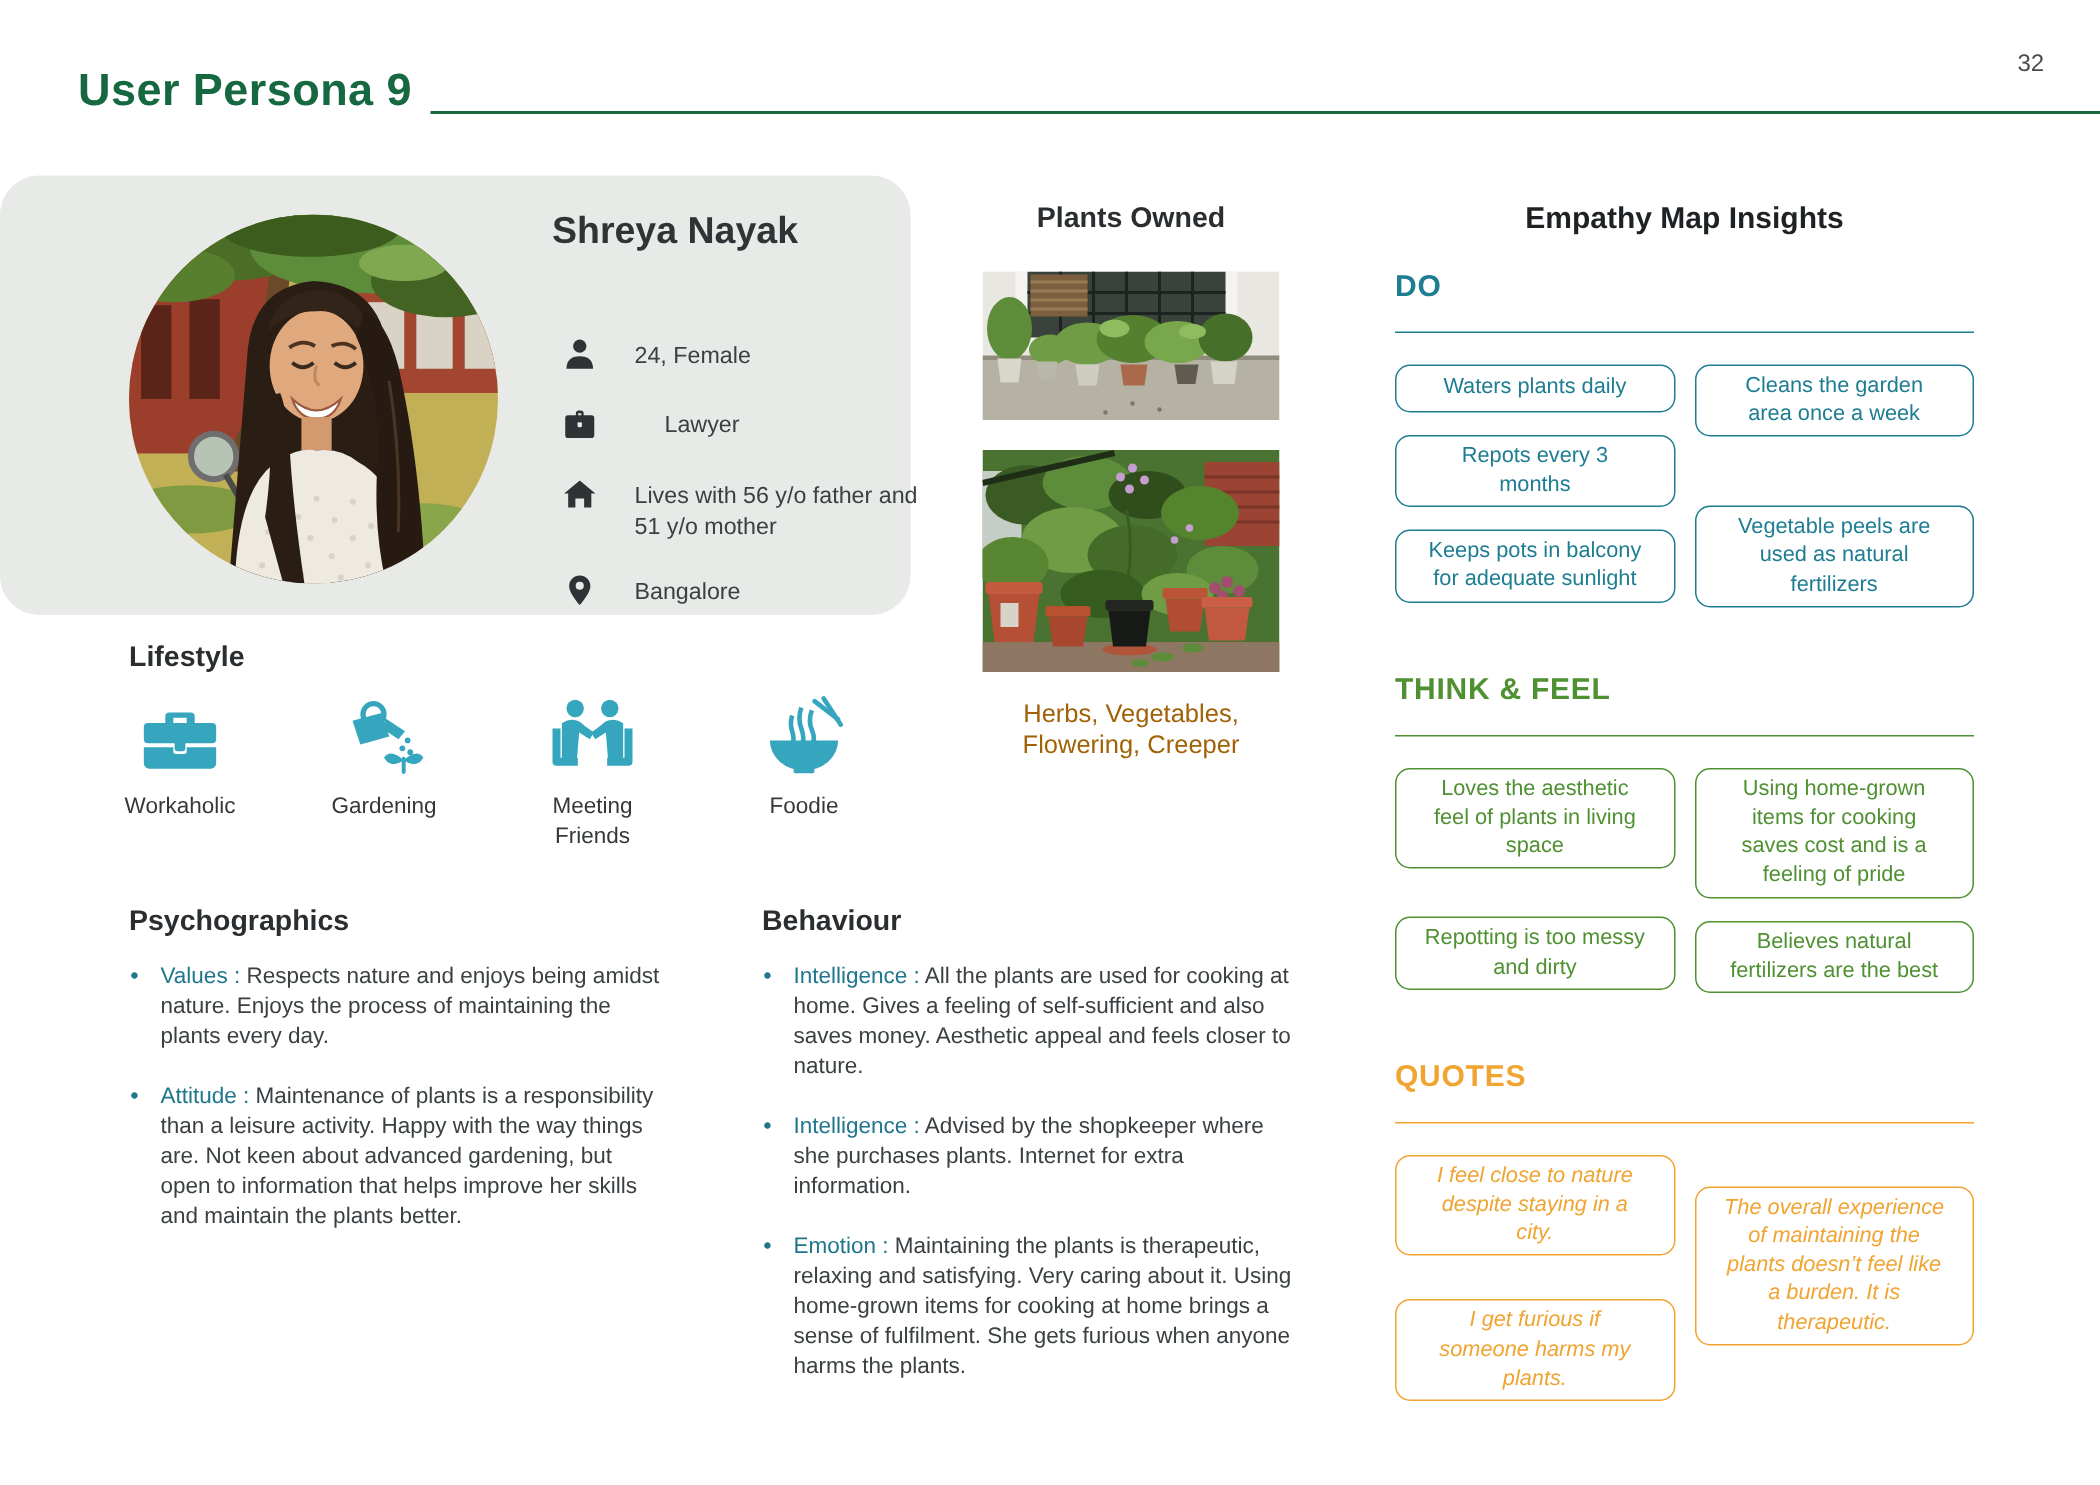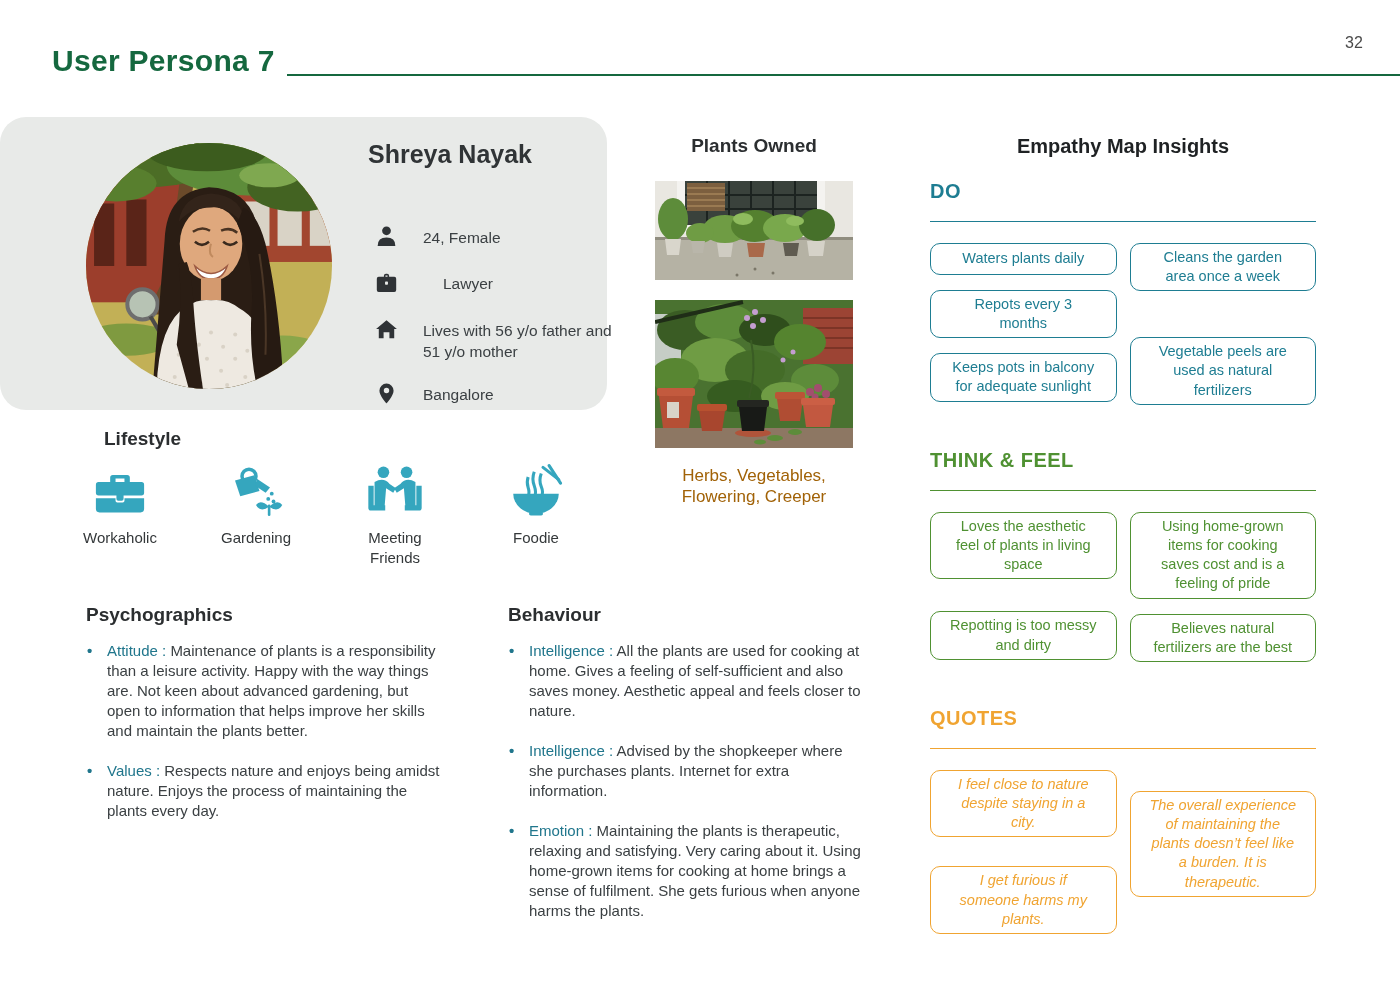--- a/index.html
+++ b/index.html
@@ -67,21 +67,21 @@
   .h65{min-height:65px} .h105{min-height:105px}
   .mt31{margin-top:31px} .mt21{margin-top:21px}
 
   .dark-ic { fill:#2f3336; }
 </style>
 </head>
 <body>
 
 <div class="page">
 
-  <h1 class="page-title">User Persona 7</h1>
+  <h1 class="page-title">User Persona 9</h1>
   <div class="title-rule"></div>
   <div class="page-number">32</div>
 
   <section class="persona-card">
     <h2 class="persona-name" style="position:absolute; left:368px; top:23px;">Shreya Nayak</h2>
   </section>
 
   <div class="avatar">
     <svg width="246" height="246" viewBox="0 0 244 244">
       <rect width="244" height="244" fill="#c2b056"></rect>
@@ -159,21 +159,21 @@
     </svg>
     <div class="detail-text">Lives with 56 y/o father and 51 y/o mother</div>
   </div>
   <div class="detail-row row-4">
     <svg viewBox="0 0 24 24" class="dark-ic">
       <path fill-rule="evenodd" d="M12 2.5 a6.8 6.8 0 0 0 -6.8 6.8 c0 4.8 6.8 12.2 6.8 12.2 s6.8 -7.4 6.8 -12.2 A6.8 6.8 0 0 0 12 2.5 z m0 9.2 a2.6 2.6 0 1 1 0 -5.2 a2.6 2.6 0 0 1 0 5.2 z"></path>
     </svg>
     <div class="detail-text">Bangalore</div>
   </div>
 
-  <h3 class="sec-heading" style="left:86px; top:428px;margin-left:18px;">Lifestyle</h3>
+  <h3 class="sec-heading" style="left:86px; top:428px;">Lifestyle</h3>
 
   <div class="lifestyle-item" style="left:60px;">
     <div class="ic">
         <svg width="58" height="50" viewBox="0 0 64 56">
       <path d="M24 10 h16 a3 3 0 0 1 3 3 v5 h-6 v-4 H27 v4 h-6 v-5 a3 3 0 0 1 3 -3 z" stroke="none"></path>
       <rect x="5" y="18" width="54" height="15" rx="3" stroke="none"></rect>
       <path d="M5 36 h22 v3 a2 2 0 0 0 2 2 h6 a2 2 0 0 0 2 -2 v-3 h22 v12 a4 4 0 0 1 -4 4 H9 a4 4 0 0 1 -4 -4 z" stroke="none"></path>
       <rect x="28" y="31" width="8" height="8" rx="2" stroke="none"></rect>
     </svg>
       </div>
@@ -221,22 +221,22 @@
       <path d="M23 14 q-2 6 0 12 q2 6 0 10" fill="none" stroke-width="3.5"></path>
       <path d="M6 33 a26 23 0 0 0 52 0 z" stroke="none"></path>
       <rect x="24" y="54" width="16" height="4" rx="2" stroke="none"></rect>
     </svg>
       </div>
     <div class="lifestyle-label">Foodie</div>
   </div>
 
   <h3 class="sec-heading" style="left:86px; top:604px;">Psychographics</h3>
   <ul class="bullets" style="left:86px; top:641px;">
+    <li><span class="bullet-label">Values :</span> <span>Respects nature and enjoys being amidst nature. Enjoys the process of maintaining the plants every day.</span></li>
     <li><span class="bullet-label">Attitude :</span> <span>Maintenance of plants is a responsibility than a leisure activity. Happy with the way things are. Not keen about advanced gardening, but open to information that helps improve her skills and maintain the plants better.</span></li>
-    <li><span class="bullet-label">Values :</span> <span>Respects nature and enjoys being amidst nature. Enjoys the process of maintaining the plants every day.</span></li>
   </ul>
 
   <h3 class="sec-heading" style="left:508px; top:604px;">Behaviour</h3>
   <ul class="bullets" style="left:508px; top:641px;">
     <li><span class="bullet-label">Intelligence :</span> <span>All the plants are used for cooking at home. Gives a feeling of self-sufficient and also saves money. Aesthetic appeal and feels closer to nature.</span></li>
     <li><span class="bullet-label">Intelligence :</span> <span>Advised by the shopkeeper where she purchases plants. Internet for extra information.</span></li>
     <li><span class="bullet-label">Emotion :</span> <span>Maintaining the plants is therapeutic, relaxing and satisfying. Very caring about it. Using home-grown items for cooking at home brings a sense of fulfilment. She gets furious when anyone harms the plants.</span></li>
   </ul>
 
   <section class="plants">

